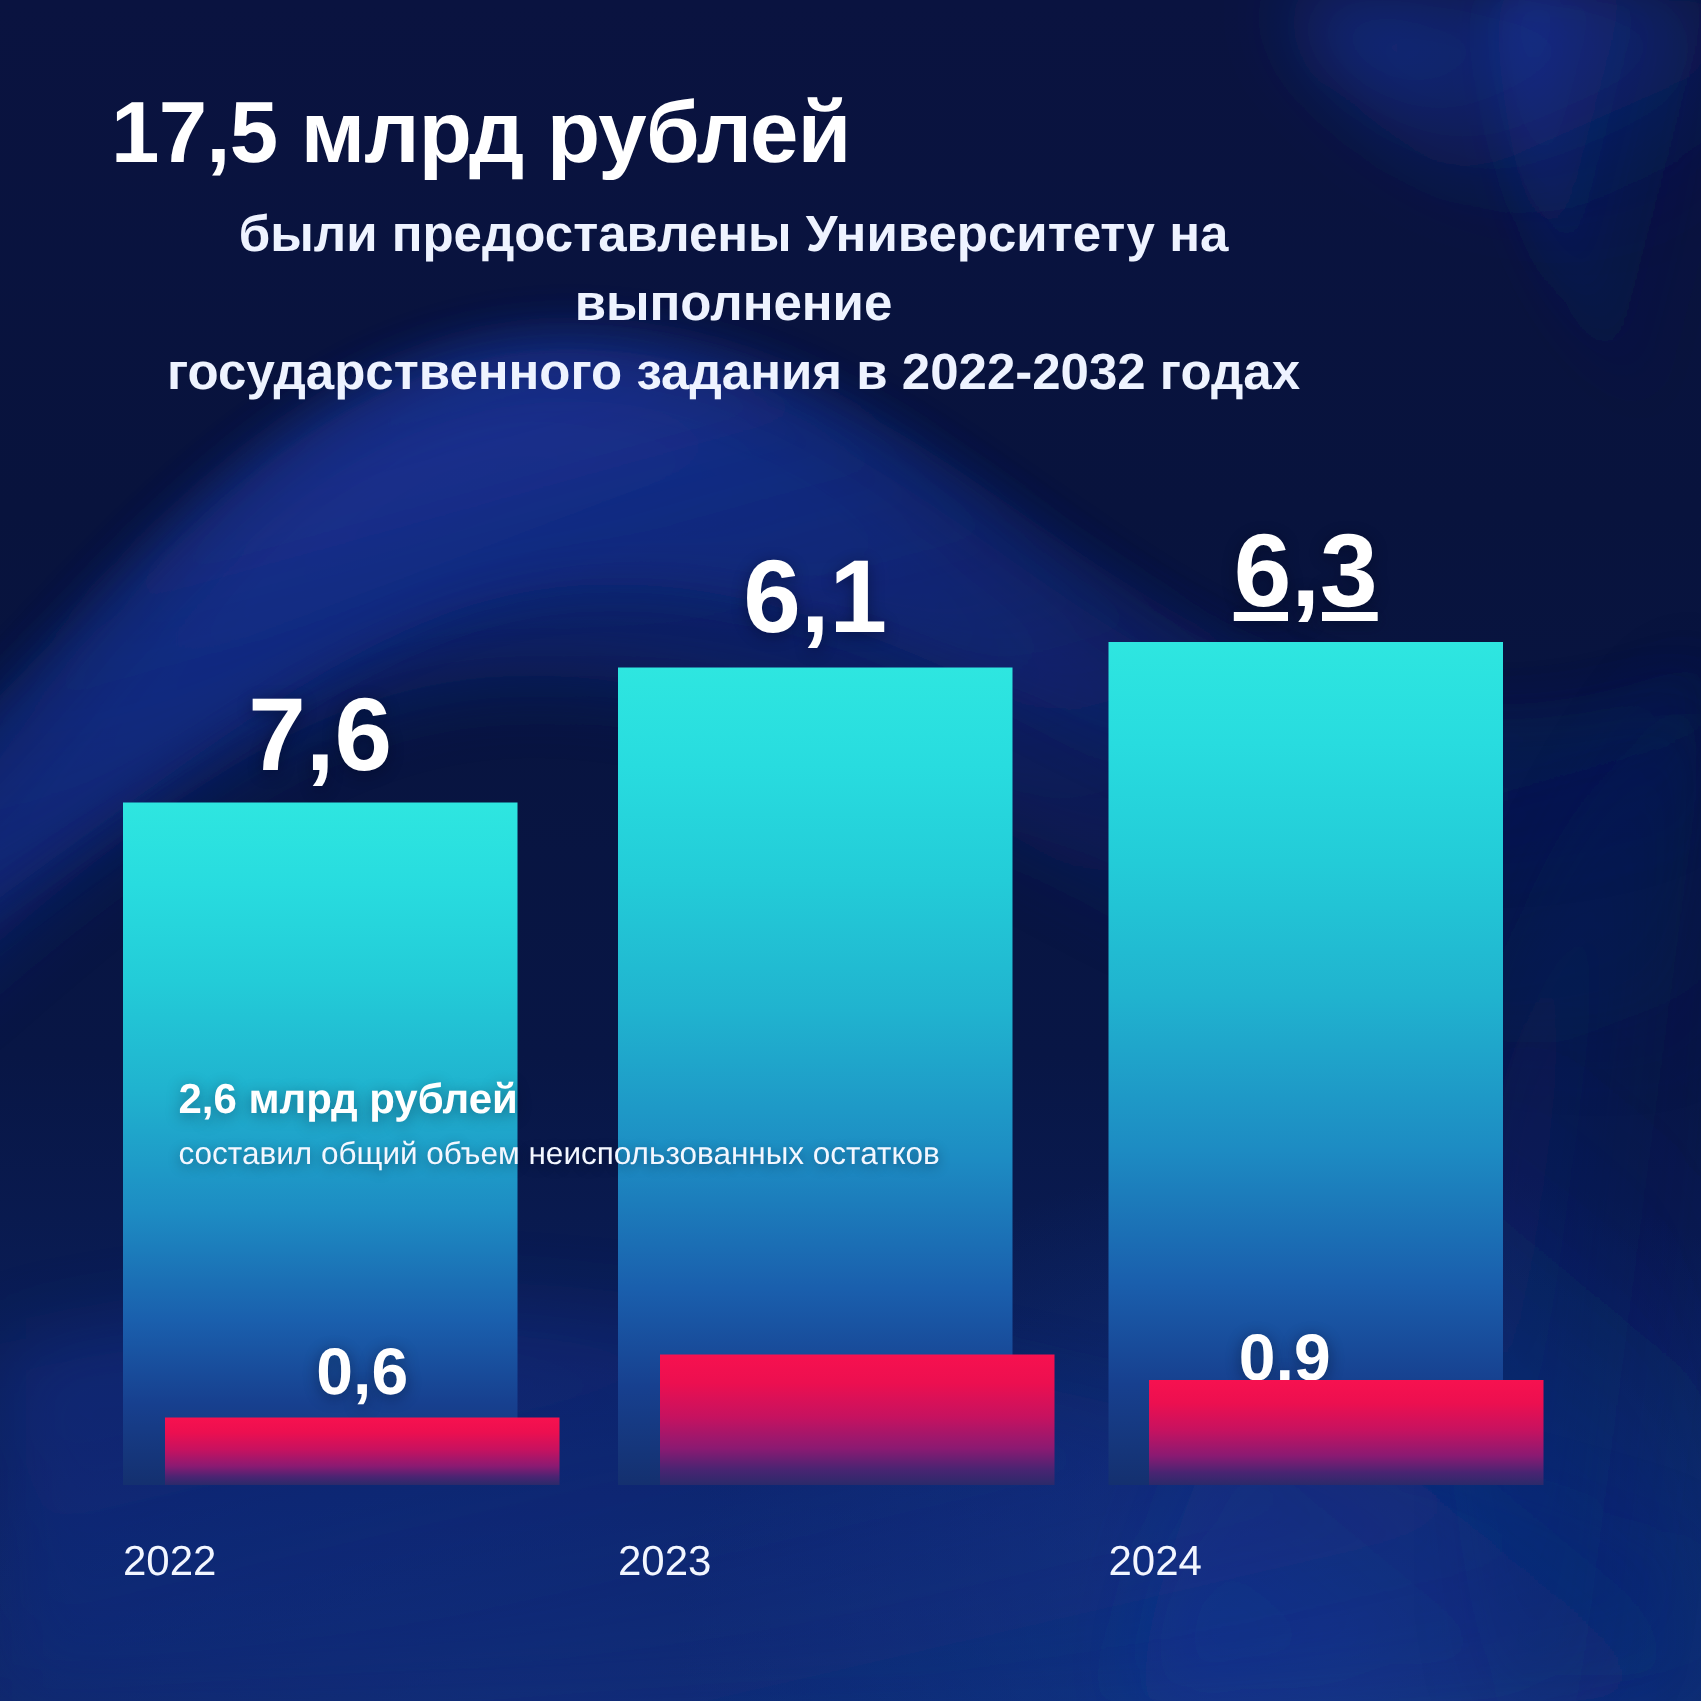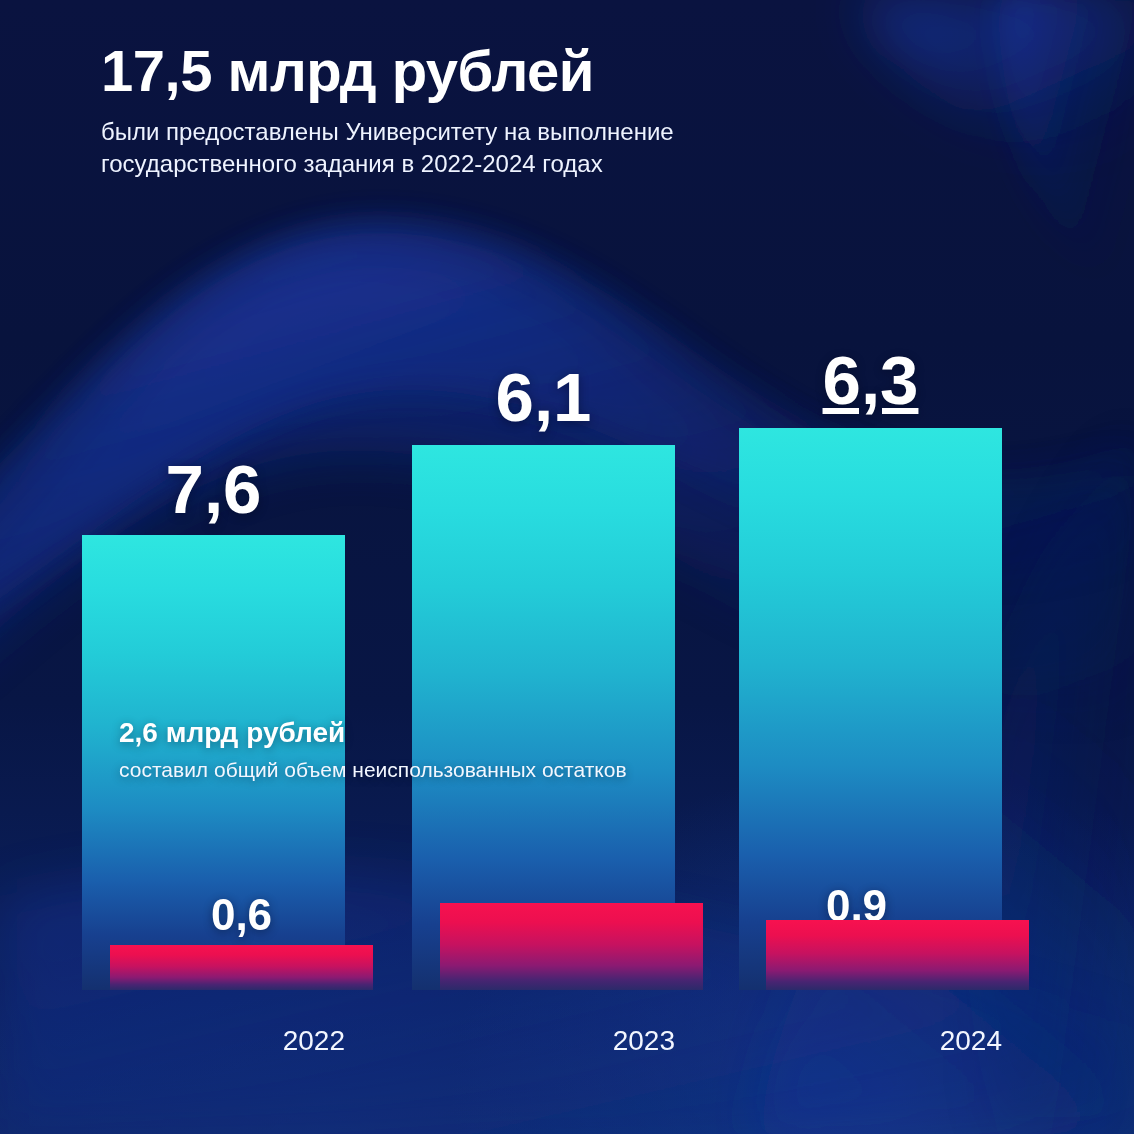--- a/index.html
+++ b/index.html
@@ -18,36 +18,37 @@
       radial-gradient(ellipse 700px 520px at 78% 96%, rgba(21,60,150,0.70) 0%, rgba(21,60,150,0.0) 62%),
       radial-gradient(ellipse 900px 420px at 35% 104%, rgba(16,48,128,0.75) 0%, rgba(16,48,128,0.0) 65%),
       linear-gradient(180deg, #0a1340 0%, #08133d 30%, #081645 62%, #0b2160 88%, #0c2667 100%);
   }
 
   
   .bg-layer { position:absolute; inset:0; overflow:hidden; pointer-events:none; }
   .bg-layer svg { position:absolute; inset:0; width:1134px; height:1134px; display:block; }
 
   
-  .header { position:absolute; left:74px; top:42px; width:900px; z-index:5;margin-left:27px; }
+  .header { position:absolute; left:74px; top:60px; width:900px; z-index:5; }
   .headline {
     color:#ffffff;
     font-size:58px;
     font-weight:bold;
     letter-spacing:-0.5px;
     line-height:1.0;
     white-space:nowrap;
   }
   .subhead {
     margin-top:16px;
     color:#eef3ff;
-    font-size:24px;
-    font-weight:normal;
+    font-size:34px;
+    font-weight:bold;
     line-height:1.35;
     max-width:830px;
+    text-align:center;
   }
 
   
   .chart { position:absolute; left:0; top:0; width:1134px; height:1134px; z-index:4; }
 
   .bar-teal {
     position:absolute;
     background:linear-gradient(180deg,
       #2ee6e0 0%,
       #28dcdf 12%,
@@ -78,21 +79,21 @@
     text-shadow:0 2px 10px rgba(3,8,28,0.45);
   }
   .value-top { font-size:69px; }
   .value-red { font-size:44px; }
 
   .year-label {
     position:absolute;
     color:#f2f6ff;
     font-size:28px;
     font-weight:normal;
-    text-align:right;
+    text-align:left;
     line-height:1;
   }
 
   
   .callout { position:absolute; left:119px; top:718px; z-index:6; }
   .callout-title {
     color:#ffffff;
     font-size:28px;
     font-weight:bold;
     line-height:1.1;
@@ -156,21 +157,21 @@
       <path d="M1134,430 C1060,520 1010,640 990,760 C975,860 980,960 1000,1134 L1134,1134 Z" fill="url(#gWaveC)" filter="url(#blurSofter)" opacity="0.55"></path>
 
       <path d="M0,900 C250,840 500,880 760,940 C940,980 1060,1010 1134,1030 L1134,1134 L0,1134 Z" fill="url(#gWaveA)" filter="url(#blurSofter)" opacity="0.45"></path>
     </svg>
   </div>
 
   <div class="header">
     <div class="headline">17,5 млрд рублей</div>
     <div class="subhead">
       <div>были предоставлены Университету на выполнение</div>
-      <div>государственного задания в 2022-2024 годах</div>
+      <div>государственного задания в 2022-2032 годах</div>
     </div>
   </div>
 
   <div class="chart">
 
     <div class="bar-value value-top" style="left:82px; top:455px; width:263px;">7,6</div>
     <div class="bar-teal" style="left:82px; top:535px; width:263px; height:455px;"></div>
     <div class="bar-value value-red" style="left:110px; top:893px; width:263px;">0,6</div>
     <div class="bar-red" style="left:110px; top:945px; width:263px; height:45px;"></div>
     <div class="year-label" style="left:82px; top:1027px; width:263px;">2022</div>

